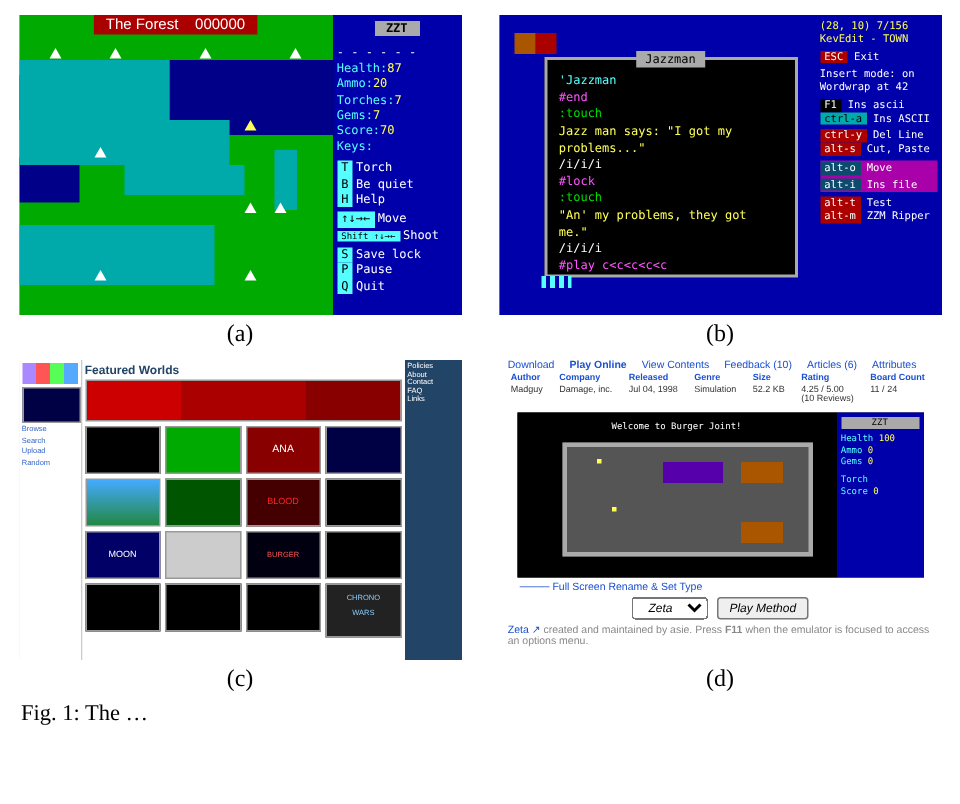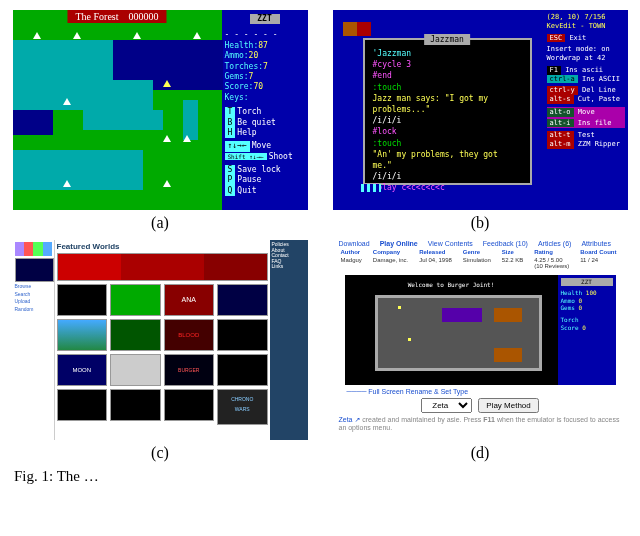--- a/index.html
+++ b/index.html
@@ -49,21 +49,21 @@
   .zzt-a-play {
     flex: 1;
     position: relative;
     background: #00aa00;
   }
   .zzt-a-title {
     position: absolute;
     top: 0; left: 50%; transform: translateX(-50%);
     background: #aa0000;
     color: #ffffff;
-    font-family: Liberation Serif, serif;
+    font-family: Liberation Sans, sans-serif;
     font-size: 10px;
     padding: 1px 8px;
     white-space: nowrap;
   }
   .zzt-a-water1 { position:absolute; top:30px; left:0; width:100px; height:40px; background:#00aaaa; }
   .zzt-a-water2 { position:absolute; top:70px; left:0; width:140px; height:30px; background:#00aaaa; }
   .zzt-a-water3 { position:absolute; top:140px; left:0; width:130px; height:40px; background:#00aaaa; }
   .zzt-a-water4 { position:absolute; top:100px; left:70px; width:80px; height:20px; background:#00aaaa; }
   .zzt-a-water5 { position:absolute; top:90px; left:170px; width:15px; height:40px; background:#00aaaa; }
   .zzt-a-dark  { position:absolute; top:30px; left:100px; width:110px; height:50px; background:#000088; }
@@ -92,21 +92,21 @@
   .zzt-b-edit .title { background:#aaaaaa; color:#000; display:inline-block; padding:0 6px; position:absolute; top:-6px; left:50%; transform:translateX(-50%);}
   .zzt-b-edit .ln-g { color:#00dd00; }
   .zzt-b-edit .ln-y { color:#ffff55; }
   .zzt-b-edit .ln-c { color:#55ffff; }
   .zzt-b-edit .ln-m { color:#ff55ff; }
   .zzt-b-edit .ln-w { color:#ffffff; }
   .zzt-b-side { width:84px; background:#0000aa; font-family:monospace; font-size:7px; color:#fff; padding:3px; box-sizing:border-box; line-height:1.25;}
   .zzt-b-side .hl-r { background:#aa0000; color:#fff; display:inline-block; padding:0 3px;}
   .zzt-b-side .hl-c { background:#00aaaa; color:#000; display:inline-block; padding:0 3px;}
   .zzt-b-side .hl-y { background:#000000; color:#fff; display:inline-block; padding:0 3px;text-align:right;}
-  .zzt-b-side .hl-m { background:#14532d; color:#fff; display:inline-block; padding:0 3px;}
+  .zzt-b-side .hl-m { background:#0c4a6e; color:#fff; display:inline-block; padding:0 3px;}
   .zzt-b-side .coord { color:#ffff55; }
   .zzt-b-checker { position:absolute; bottom:18px; left:28px; width:20px; height:8px; background:repeating-linear-gradient(90deg,#55ffff 0 3px,#0000aa 3px 6px);}
 
   
   .zzt-c { background:#eef; display:flex; font-family:Arial,sans-serif; }
   .zzt-c-left { width:42px; background:#fff; border-right:1px solid #ccc; font-size:5px; padding:2px; box-sizing:border-box;}
   .zzt-c-left .logo { width:100%; height:14px; background:linear-gradient(90deg,#a8f 0 25%,#f55 25% 50%,#5f5 50% 75%,#5af 75%);}
   .zzt-c-left .feat { width:100%; height:22px; background:#004; border:1px solid #999; margin-top:2px;}
   .zzt-c-left .lnk { color:#36c; margin-top:2px; line-height:1.1;}
   .zzt-c-main { flex:1; background:#fff; padding:2px; }
@@ -127,21 +127,21 @@
   .zzt-d-play-msg { color:#fff; font-family:monospace; font-size:6px; position:absolute; top:6px; left:50%; transform:translateX(-50%); white-space:nowrap;}
   .zzt-d-room { position:absolute; top:20px; left:30px; right:16px; bottom:14px; background:#555; border:3px solid #aaa;}
   .zzt-d-room .door1 { position:absolute; top:10px; left:40%; width:40px; height:14px; background:#5500aa;}
   .zzt-d-room .door2 { position:absolute; top:10px; right:10%; width:28px; height:14px; background:#aa5500;}
   .zzt-d-room .door3 { position:absolute; bottom:6px; right:10%; width:28px; height:14px; background:#aa5500;}
   .zzt-d-room .dot { position:absolute; width:3px; height:3px; background:#ff5; }
   .zzt-d-side { width:58px; background:#0000aa; color:#fff; font-family:monospace; font-size:6px; padding:3px; box-sizing:border-box; line-height:1.3;}
   .zzt-d-side .sc { color:#ffff55;}
   .zzt-d-below { font-size:7px; color:#1a4fcf; text-align:left; padding:1px 14px;}
   .zzt-d-form { display:flex; justify-content:center; align-items:center; gap:6px; margin-top:2px;}
-  .zzt-d-form select, .zzt-d-form button { font-size:8px; padding:1px 6px;}
+  .zzt-d-form select, .zzt-d-form button { font-size:8px; padding:1px 6px;font-style:italic;}
   .zzt-d-note { font-size:7px; color:#888; padding:3px 6px;}
   .zzt-d-note .l { color:#1a4fcf;}
 </style>
 </head>
 <body>
 
 <div class="figure-grid">
 
   <div class="subfig">
     <div class="subfig-img zzt-a">
@@ -196,21 +196,20 @@
   </div>
 
   <div class="subfig">
     <div class="subfig-img zzt-b">
       <div class="zzt-b-main">
         <div style="position:absolute;top:12px;left:24px;width:14px;height:14px;background:#aa0000"></div>
         <div style="position:absolute;top:12px;left:10px;width:14px;height:14px;background:#aa5500"></div>
         <div class="zzt-b-edit">
           <div class="title">Jazzman</div>
           <div class="ln-c">'Jazzman</div>
-          <div class="ln-m">#cycle 3</div>
           <div class="ln-m">#end</div>
           <div class="ln-g">:touch</div>
           <div class="ln-y">Jazz man says: "I got my problems..."</div>
           <div class="ln-w">/i/i/i</div>
           <div class="ln-m">#lock</div>
           <div class="ln-g">:touch</div>
           <div class="ln-y">"An' my problems, they got me."</div>
           <div class="ln-w">/i/i/i</div>
           <div class="ln-m">#play  c&lt;c&lt;c&lt;c&lt;c</div>
         </div>

